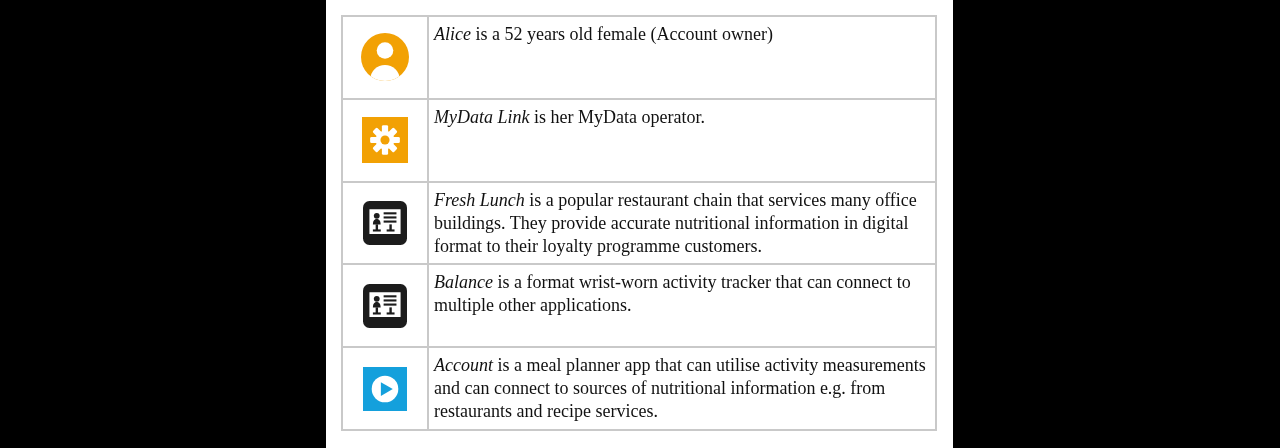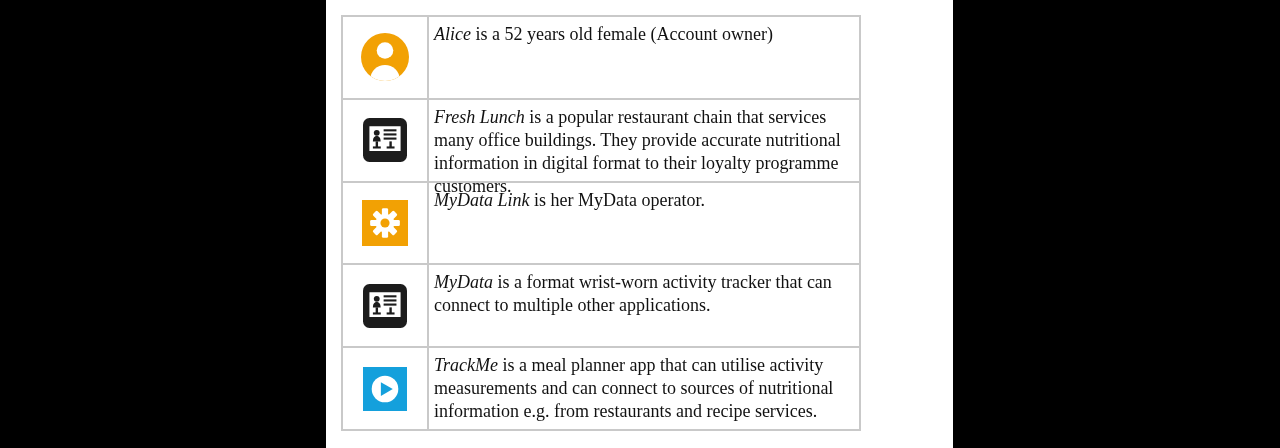--- a/index.html
+++ b/index.html
@@ -12,21 +12,21 @@
   }
   .page {
     position: absolute;
     left: 326px; top: 0;
     width: 627px; height: 448px;
     background: #ffffff;
   }
   .personas-table {
     position: absolute;
     left: 15px; top: 15px;
-    width: 520px; height: 416px;
+    width: 596px; height: 416px;
     box-sizing: border-box;
     border: 2px solid #c9c9c9;
     display: flex;
     flex-direction: column;
     background: #ffffff;
   }
   .row {
     flex: 1;
     display: flex;
     border-top: 2px solid #c9c9c9;
@@ -74,43 +74,20 @@
           </g>
         </svg>
       </div>
       <div class="text-cell">
         <p><em class="entity-name">Alice</em><span> is a 52 years old female (Account owner)</span></p>
       </div>
     </div>
 
     <div class="row">
       <div class="icon-cell">
-        <svg width="44" height="44" viewBox="0 0 48 48">
-          <rect width="48" height="48" rx="7" fill="#1C1C1C"></rect>
-          <rect x="7" y="9" width="34" height="27" fill="#ffffff"></rect>
-          <g fill="#1C1C1C">
-            <circle cx="15" cy="16.2" r="3.2"></circle>
-            <path d="M10.8 25.5 c0 -4.6 1.9 -6 4.2 -6 s4.2 1.4 4.2 6 z"></path>
-            <rect x="22.5" y="12.3" width="14" height="2.3"></rect>
-            <rect x="22.5" y="16.8" width="14" height="2.3"></rect>
-            <rect x="22.5" y="21.3" width="14" height="2.3"></rect>
-            <rect x="13.8" y="25.5" width="2.6" height="6.2"></rect>
-            <rect x="10.8" y="31" width="8.6" height="2.3"></rect>
-            <rect x="28.8" y="25.5" width="2.6" height="6.2"></rect>
-            <rect x="25.8" y="31" width="8.6" height="2.3"></rect>
-          </g>
-        </svg>
-      </div>
-      <div class="text-cell">
-        <p><em class="entity-name">Fresh Lunch</em><span> is a popular restaurant chain that services many office buildings. They provide accurate nutritional information in digital format to their loyalty programme customers.</span></p>
-      </div>
-    </div>
-
-    <div class="row">
-      <div class="icon-cell">
         <svg width="46" height="46" viewBox="0 0 48 48">
           <rect width="48" height="48" fill="#F2A104"></rect>
           <g fill="#ffffff">
             <rect x="20.75" y="8.5" width="6.5" height="31" rx="1.5"></rect>
             <rect x="20.75" y="8.5" width="6.5" height="31" rx="1.5" transform="rotate(45 24 24)"></rect>
             <rect x="20.75" y="8.5" width="6.5" height="31" rx="1.5" transform="rotate(90 24 24)"></rect>
             <rect x="20.75" y="8.5" width="6.5" height="31" rx="1.5" transform="rotate(135 24 24)"></rect>
             <circle cx="24" cy="24" r="9.75"></circle>
           </g>
           <circle cx="24" cy="24" r="4.75" fill="#F2A104"></circle>
@@ -133,31 +110,54 @@
             <rect x="22.5" y="16.8" width="14" height="2.3"></rect>
             <rect x="22.5" y="21.3" width="14" height="2.3"></rect>
             <rect x="13.8" y="25.5" width="2.6" height="6.2"></rect>
             <rect x="10.8" y="31" width="8.6" height="2.3"></rect>
             <rect x="28.8" y="25.5" width="2.6" height="6.2"></rect>
             <rect x="25.8" y="31" width="8.6" height="2.3"></rect>
           </g>
         </svg>
       </div>
       <div class="text-cell">
-        <p><em class="entity-name">MyData</em><span> is a format wrist-worn activity tracker that can connect to multiple other applications.</span></p>
+        <p><em class="entity-name">Fresh Lunch</em><span> is a popular restaurant chain that services many office buildings. They provide accurate nutritional information in digital format to their loyalty programme customers.</span></p>
+      </div>
+    </div>
+
+    <div class="row">
+      <div class="icon-cell">
+        <svg width="44" height="44" viewBox="0 0 48 48">
+          <rect width="48" height="48" rx="7" fill="#1C1C1C"></rect>
+          <rect x="7" y="9" width="34" height="27" fill="#ffffff"></rect>
+          <g fill="#1C1C1C">
+            <circle cx="15" cy="16.2" r="3.2"></circle>
+            <path d="M10.8 25.5 c0 -4.6 1.9 -6 4.2 -6 s4.2 1.4 4.2 6 z"></path>
+            <rect x="22.5" y="12.3" width="14" height="2.3"></rect>
+            <rect x="22.5" y="16.8" width="14" height="2.3"></rect>
+            <rect x="22.5" y="21.3" width="14" height="2.3"></rect>
+            <rect x="13.8" y="25.5" width="2.6" height="6.2"></rect>
+            <rect x="10.8" y="31" width="8.6" height="2.3"></rect>
+            <rect x="28.8" y="25.5" width="2.6" height="6.2"></rect>
+            <rect x="25.8" y="31" width="8.6" height="2.3"></rect>
+          </g>
+        </svg>
+      </div>
+      <div class="text-cell">
+        <p><em class="entity-name">Balance</em><span> is a format wrist-worn activity tracker that can connect to multiple other applications.</span></p>
       </div>
     </div>
 
     <div class="row">
       <div class="icon-cell">
         <svg width="44" height="44" viewBox="0 0 48 48">
           <rect width="48" height="48" fill="#14A0DC"></rect>
           <circle cx="24" cy="24" r="14.5" fill="#ffffff"></circle>
           <path d="M19.5 16.5 L32.5 24 L19.5 31.5 Z" fill="#14A0DC"></path>
         </svg>
       </div>
       <div class="text-cell">
-        <p><em class="entity-name">TrackMe</em><span> is a meal planner app that can utilise activity measurements and can connect to sources of nutritional information e.g. from restaurants and recipe services.</span></p>
+        <p><em class="entity-name">Account</em><span> is a meal planner app that can utilise activity measurements and can connect to sources of nutritional information e.g. from restaurants and recipe services.</span></p>
       </div>
     </div>
 
   </div>
 </div>
 
 </body></html>

